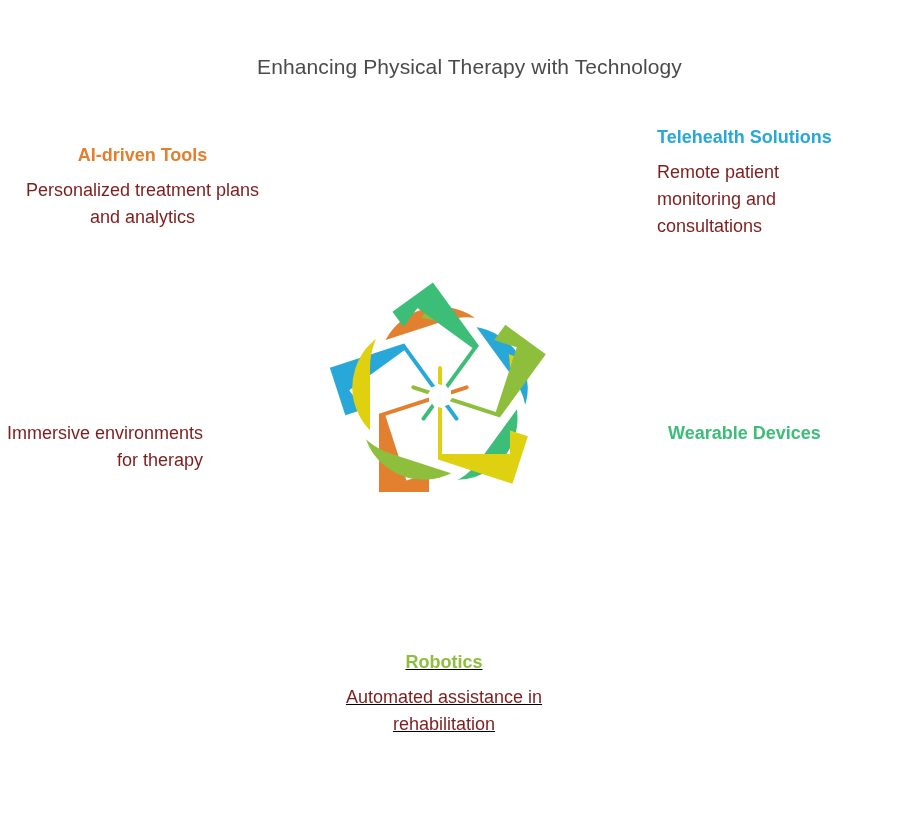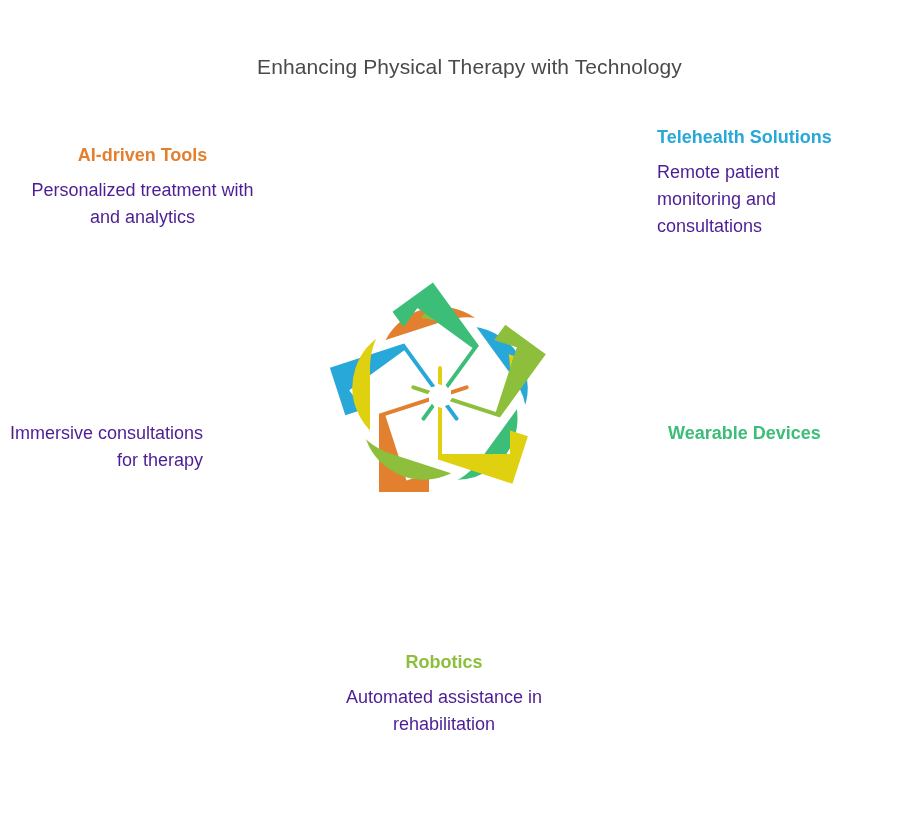--- a/index.html
+++ b/index.html
@@ -34,21 +34,21 @@
   .node-heading {
     font-size: 18px;
     font-weight: bold;
     line-height: 27px;
     margin: 0 0 8px 0;
   }
   .node-desc {
     font-size: 18px;
     font-weight: 400;
     line-height: 27px;
-    color: #4c1d95;
+    color: #7f1d1d;
     margin: 0;
   }
 
   
   #node-ai {
     top: 142px;
     left: 22px;
     width: 241px;
     text-align: center;
   }
@@ -77,20 +77,21 @@
     width: 214px;
     text-align: left;
   }
 
   
   #node-robotics {
     top: 649px;
     left: 344px;
     width: 200px;
     text-align: center;
+    text-decoration: underline;
   }
 
   #knot {
     position: absolute;
     top: 158px;
     left: 210px;
     width: 460px;
     height: 450px;
   }
 </style>
@@ -188,30 +189,30 @@
           </g>
         </g>
       </g>
 
     </g>
   </svg>
 </div>
 
 <div class="node" id="node-ai">
   <div class="node-heading" style="color:#E2802F">AI-driven Tools</div>
-  <div class="node-desc">Personalized treatment with and analytics</div>
+  <div class="node-desc">Personalized treatment plans and analytics</div>
 </div>
 
 <div class="node" id="node-telehealth">
   <div class="node-heading" style="color:#28A8D8">Telehealth Solutions</div>
   <div class="node-desc">Remote patient monitoring and consultations</div>
 </div>
 
 <div class="node" id="node-vr">
-  <div class="node-desc">Immersive consultations for therapy</div>
+  <div class="node-desc">Immersive environments for therapy</div>
 </div>
 
 <div class="node" id="node-wearable">
   <div class="node-heading" style="color:#3CBD78">Wearable Devices</div>
 </div>
 
 <div class="node" id="node-robotics">
   <div class="node-heading" style="color:#8DBF3C">Robotics</div>
   <div class="node-desc">Automated assistance in rehabilitation</div>
 </div>

